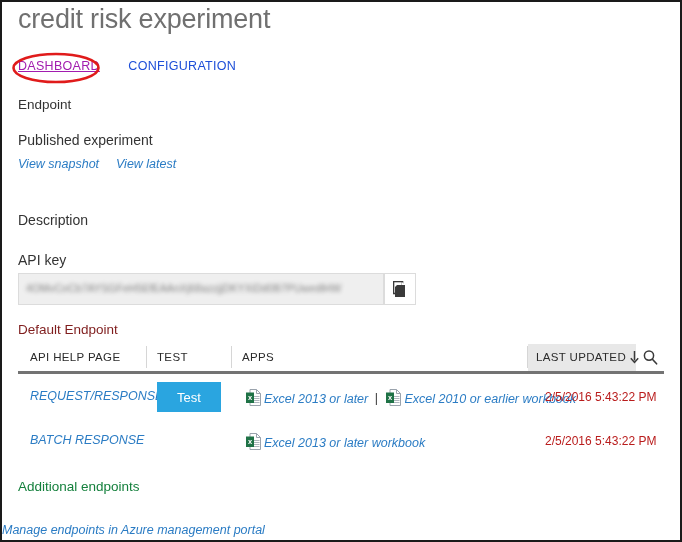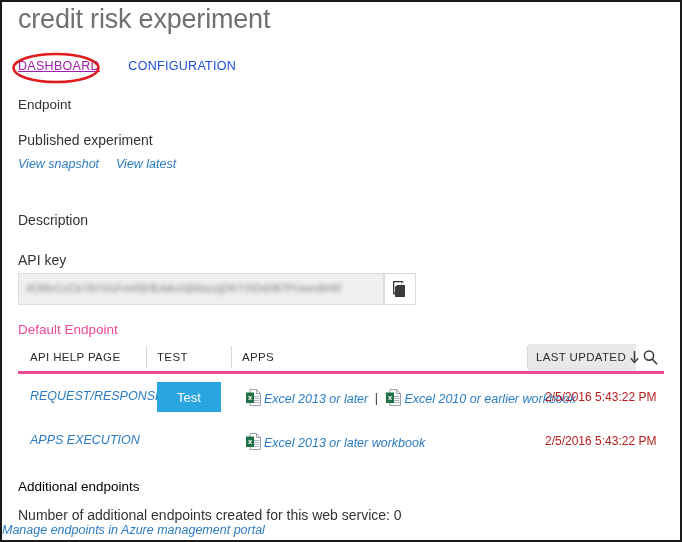--- a/index.html
+++ b/index.html
@@ -134,33 +134,33 @@
     height: 32px;
     box-sizing: border-box;
     background: #ffffff;
     border: 1px solid #dcdcdc;
     border-left: 1px solid #dcdcdc;
     cursor: pointer;
   }
   #apikey-copy svg { position: absolute; left: 8px; top: 7px; }
 
   
-  #endpoint-head { left: 16px; top: 320px; font-size: 13.5px; color: #ec4899; }
+  #endpoint-head { left: 16px; top: 320px; font-size: 13.5px; color: #7f1d1d; }
 
   
   #table {
     position: absolute;
     left: 16px;
     top: 342px;
     width: 646px;
   }
   #thead {
     position: relative;
     height: 27px;
-    border-bottom: 3px solid #ec4899;
+    border-bottom: 3px solid #737373;
   }
   .th {
     position: absolute;
     top: 7px;
     font-size: 11.5px;
     color: #2b2b2b;
     letter-spacing: 0.35px;
     white-space: nowrap;
   }
   .vsep {
@@ -258,21 +258,21 @@
   }
   .pipe {
     display: inline-block;
     color: #3a3a3a;
     font-size: 12.5px;
     margin: 0 4px 0 2px;
     vertical-align: middle;
   }
 
   
-  #addl-head  { left: 16px; top: 477px; font-size: 13.5px; color: #000000; }
+  #addl-head  { left: 16px; top: 477px; font-size: 13.5px; color: #15803d; }
   #addl-count { left: 16px; top: 505px; }
   #manage-link{ position: absolute; left: 0; top: 521px; }
 </style>
 </head>
 <body>
 
 <div id="page">
 <div class="inner">
 
   <div id="title">credit risk experiment</div>
@@ -374,21 +374,21 @@
               <rect x="0" y="3.5" width="8" height="10.5" fill="#1f7246"></rect>
               <text x="4" y="11.4" font-family="Liberation Sans, sans-serif" font-size="7.5" fill="#ffffff" text-anchor="middle" font-weight="bold">x</text>
             </svg>
           </span><span class="link">Excel 2010 or earlier workbook</span>
         </a>
       </span>
       <span class="cell-date">2/5/2016 5:43:22 PM</span>
     </div>
 
     <div class="trow">
-      <a class="link cell-api">APPS EXECUTION</a>
+      <a class="link cell-api">BATCH RESPONSE</a>
       <span class="cell-apps">
         <a class="xl-link">
           <span class="xl-icon">
             <svg width="15" height="17" viewBox="0 0 15 17" xmlns="http://www.w3.org/2000/svg">
               <path d="M4 0.5 h6.5 l4 4 v12 h-10.5 z" fill="#ffffff" stroke="#9aa3ad" stroke-width="1"></path>
               <path d="M10.5 0.5 v4 h4" fill="none" stroke="#9aa3ad" stroke-width="1"></path>
               <g stroke="#9aa3ad" stroke-width="0.8">
                 <path d="M6.5 7.5 h7"></path>
                     <path d="M6.5 9.5 h7"></path>
                     <path d="M6.5 11.5 h7"></path>
@@ -399,17 +399,16 @@
             </svg>
           </span><span class="link">Excel 2013 or later workbook</span>
         </a>
       </span>
       <span class="cell-date">2/5/2016 5:43:22 PM</span>
     </div>
 
   </div>
 
   <div class="label" id="addl-head">Additional endpoints</div>
-  <div class="sublabel" id="addl-count">Number of additional endpoints created for this web service: 0</div>
   <a class="link" id="manage-link">Manage endpoints in Azure management portal</a>
 
 </div>
 </div>
 
 </body></html>

